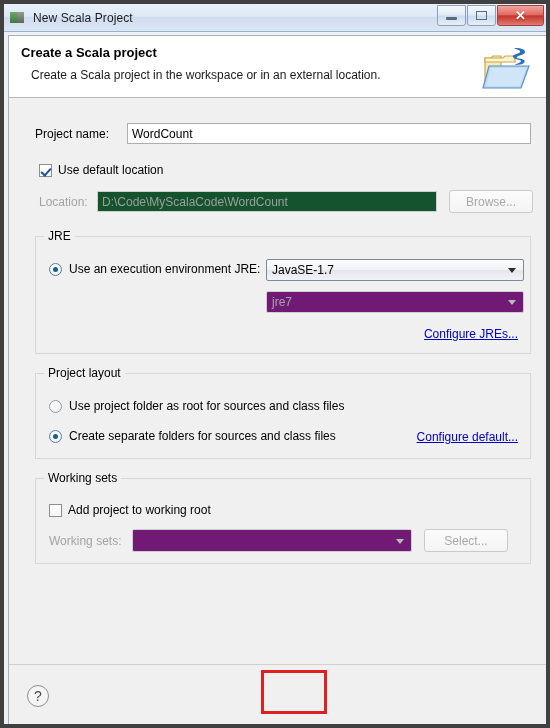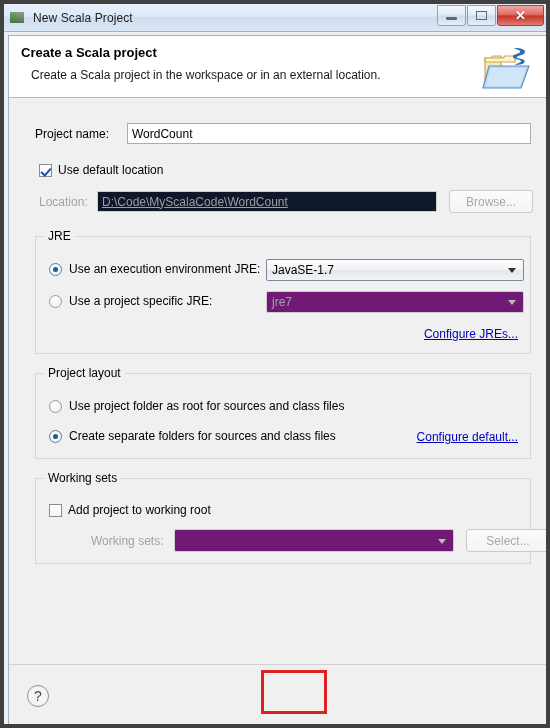--- a/index.html
+++ b/index.html
@@ -174,24 +174,23 @@
     height: 21px;
     font-size: 12px;
     color: #000;
     padding: 0 4px;
     box-sizing: border-box;
     display: flex;
     align-items: center;
     font-family: "Liberation Sans", sans-serif;
   }
   .textfield.disabled {
-    background: #0f172a;
+    background: #14532d;
     border-color: #cfcfcf;
     color: #9e9e9e;
-    text-decoration: underline;
   }
 
   
   .btn {
     height: 23px;
     min-width: 75px;
     border: 1px solid #9a9a9a;
     border-radius: 3px;
     background: linear-gradient(to bottom, #fdfdfd 0%, #f2f2f2 48%, #e2e2e2 52%, #eeeeee 100%);
     font-size: 12px;
@@ -410,24 +409,20 @@
 
         <div class="row" style="position:absolute; left:13px; top:25px; gap:7px;">
           <div class="radio checked"></div>
           <div class="lbl">Use an execution environment JRE:</div>
         </div>
         <div class="combo" style="position:absolute; left:230px; top:22px; width:258px;">
           <span>JavaSE-1.7</span>
           <span class="arrow"></span>
         </div>
 
-        <div class="row" style="position:absolute; left:13px; top:57px; gap:7px;">
-          <div class="radio"></div>
-          <div class="lbl">Use a project specific JRE:</div>
-        </div>
         <div class="combo disabled" style="position:absolute; left:230px; top:54px; width:258px;">
           <span>jre7</span>
           <span class="arrow"></span>
         </div>
 
         <div class="link" style="position:absolute; right:12px; top:90px;">Configure JREs...</div>
       </div>
 
       <div class="group" style="left:26px; top:275px; width:496px; height:86px;">
         <div class="group-title">Project layout</div>
@@ -446,21 +441,21 @@
 
       <div class="group" style="left:26px; top:380px; width:496px; height:86px;">
         <div class="group-title">Working sets</div>
 
         <div class="row" style="position:absolute; left:13px; top:24px; gap:6px;">
           <div class="checkbox"></div>
           <div class="lbl">Add project to working root</div>
         </div>
 
         <div class="row" style="position:absolute; left:13px; top:50px;">
-          <div class="lbl dim" style="width:83px;margin-left:42px;">Working sets:</div>
+          <div class="lbl dim" style="width:83px;">Working sets:</div>
           <div class="combo disabled" style="width:280px; height:23px;">
             <span></span>
             <span class="arrow"></span>
           </div>
           <div class="btn disabled" style="width:84px; margin-left:12px;">Select...</div>
         </div>
       </div>
 
     </div>
 

